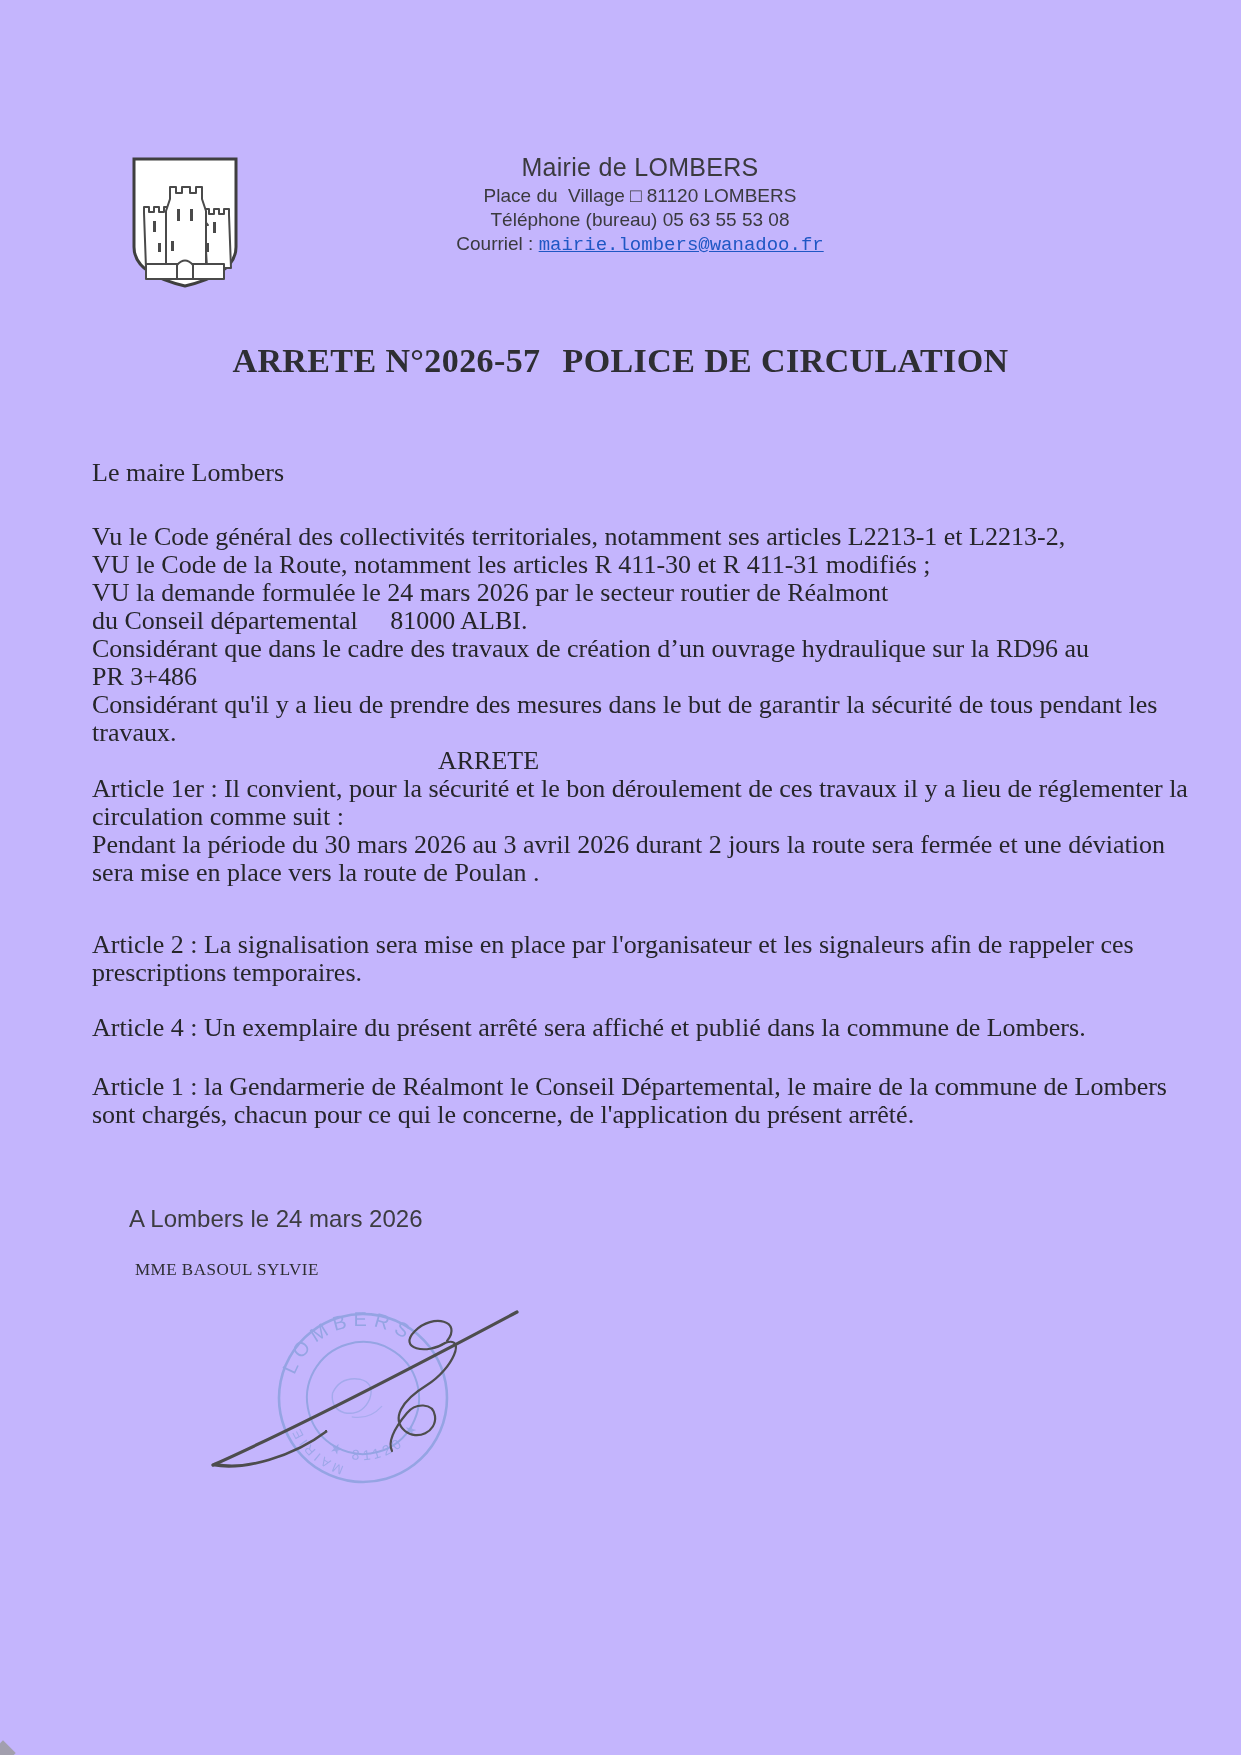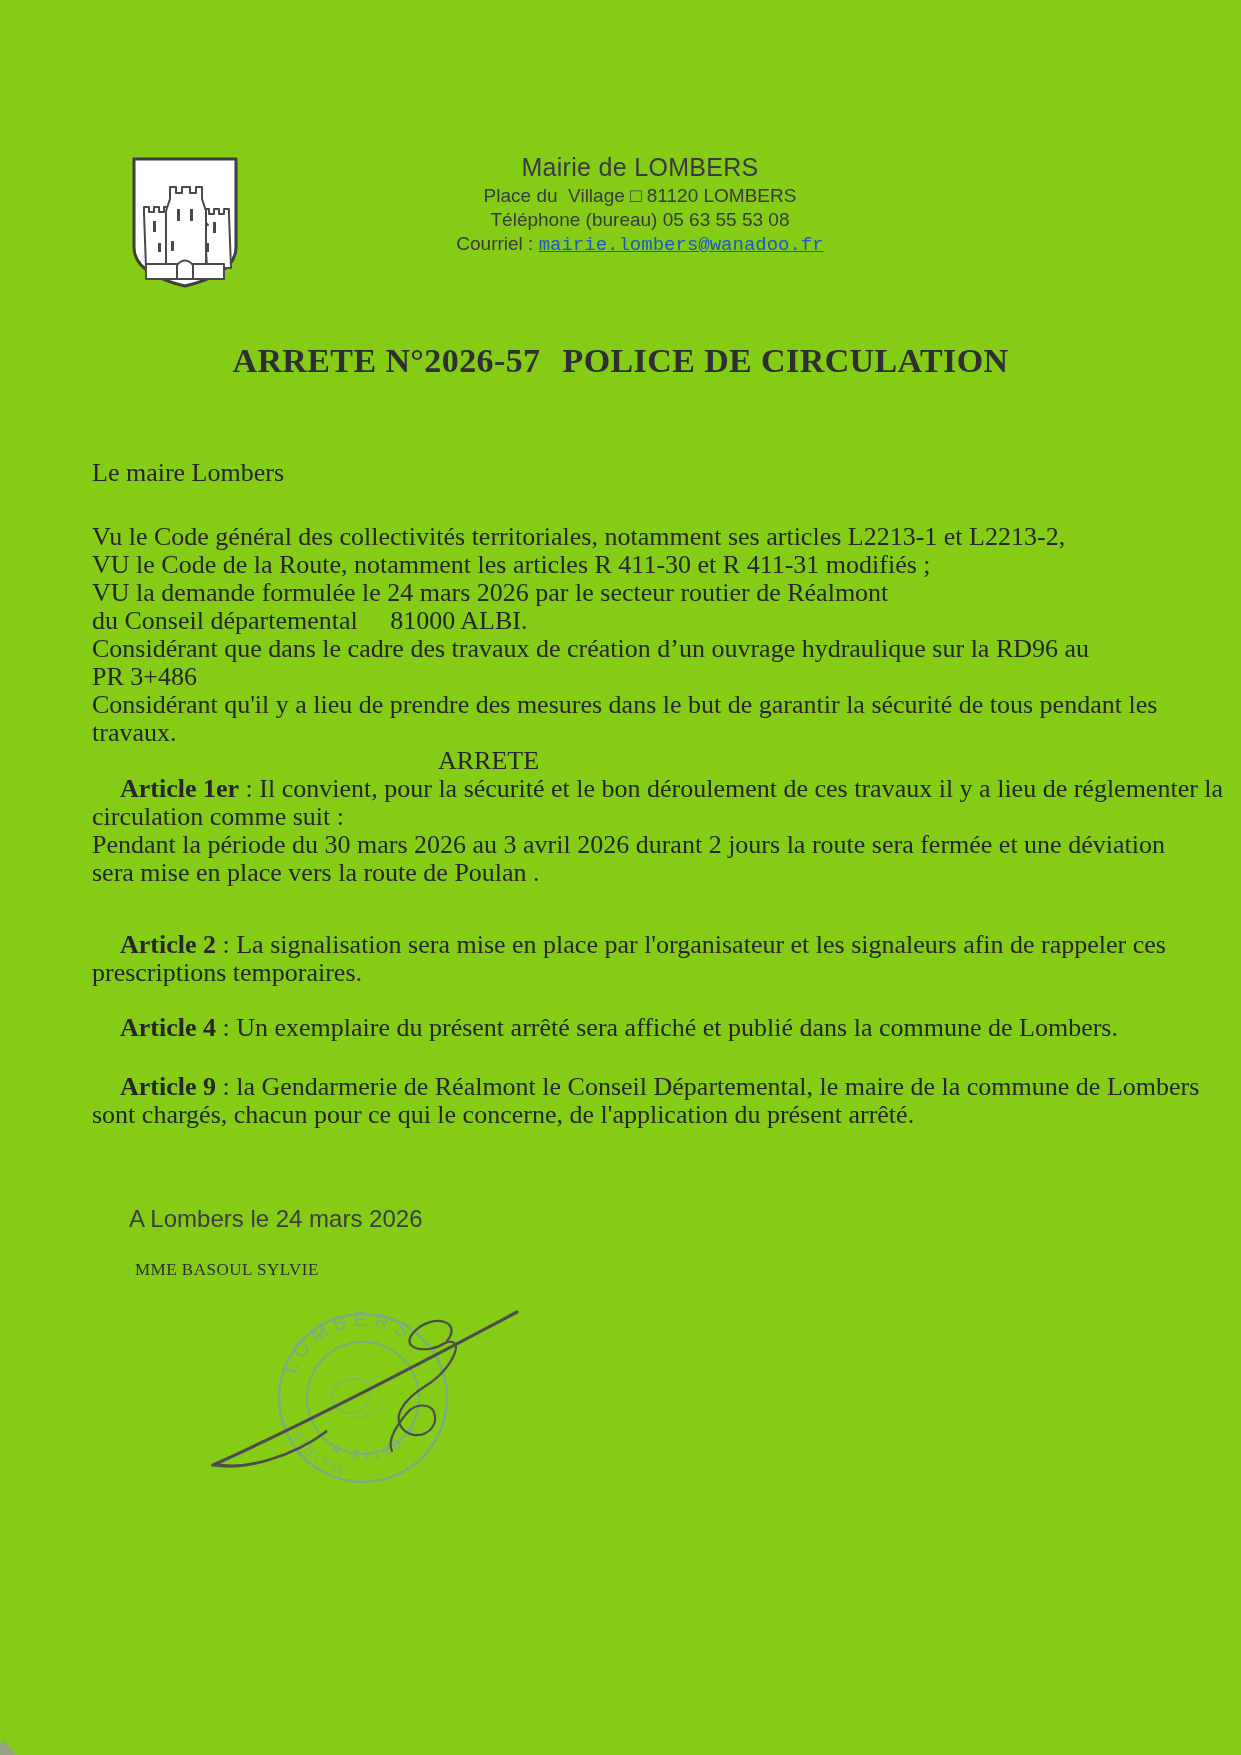--- a/index.html
+++ b/index.html
@@ -1,32 +1,32 @@
 <!DOCTYPE html>
 <html style="--ink: #26262a; --link: #1f57c4;"><head>
 <meta charset="utf-8">
 <style>
   html,body{margin:0;padding:0;background:#e8e8e8;}
-  .page{position:relative;width:1241px;height:1755px;background:#84cc16;overflow:hidden;
+  .page{position:relative;width:1241px;height:1755px;background:#c4b5fd;overflow:hidden;
         font-family:"Liberation Serif",serif;color:var(--ink,#26262a);}
   
   .hdr-block{position:absolute;left:440px;top:150px;width:400px;text-align:center;
              font-family:"Liberation Sans",sans-serif;color:#3a3a3e;}
   .hdr-org{font-size:25px;line-height:34px;letter-spacing:.3px;}
   .hdr-line{font-size:19px;line-height:24px;}
   .hdr-link{color:var(--link,#1f57c4);text-decoration:underline;cursor:pointer;font-family:Liberation Mono, monospace;}
   .emblem{position:absolute;left:130px;top:155px;}
   
   .doc-title{position:absolute;left:0;top:342px;width:100%;text-align:center;
              font-weight:bold;font-size:34px;color:#2e2e33;letter-spacing:.4px;}
   .doc-title .gap{display:inline-block;width:22px;}
   
   .doc-body{position:absolute;left:92px;top:459px;width:1080px;font-size:26px;line-height:28px;}
   .bline{white-space:nowrap;}
-  .b{font-weight:bold;margin-left:28px;}
+  .b{font-weight:normal;}
   
   .sig-date{position:absolute;left:129px;top:1205px;font-family:"Liberation Sans",sans-serif;
             font-size:24px;color:#3c3c40;}
   .sig-name{position:absolute;left:135px;top:1260px;font-size:17px;letter-spacing:.5px;color:#2e2e33;}
   .sig-overlay{position:absolute;left:195px;top:1285px;}
   .corner-artifact{position:absolute;left:-6px;top:1744px;width:18px;height:18px;
                    background:#9a9a9a;transform:rotate(45deg);opacity:.8;}
 </style>
 </head>
 <body>
@@ -84,21 +84,21 @@
       <div class="bline">Considérant qu'il y a lieu de prendre des mesures dans le but de garantir la sécurité de tous pendant les</div>
       <div class="bline">travaux.</div>
       <div class="bline" style="padding-left: 346px;">ARRETE</div>
       <div class="bline"><span class="b">Article 1er</span> : Il convient, pour la sécurité et le bon déroulement de ces travaux il y a lieu de réglementer la</div>
       <div class="bline">circulation comme suit :</div>
       <div class="bline">Pendant la période du 30 mars 2026 au 3 avril 2026 durant 2 jours la route sera fermée et une déviation</div>
       <div class="bline">sera mise en place vers la route de Poulan .</div>
       <div class="bline" style="margin-top: 44px;"><span class="b">Article 2</span> : La signalisation sera mise en place par l'organisateur et les signaleurs afin de rappeler ces</div>
       <div class="bline">prescriptions temporaires.</div>
       <div class="bline" style="margin-top: 27px;"><span class="b">Article 4</span> : Un exemplaire du présent arrêté sera affiché et publié dans la commune de Lombers.</div>
-      <div class="bline" style="margin-top: 31px;"><span class="b">Article 9</span> : la Gendarmerie de Réalmont le Conseil Départemental, le maire de la commune de Lombers</div>
+      <div class="bline" style="margin-top: 31px;"><span class="b">Article 1</span> : la Gendarmerie de Réalmont le Conseil Départemental, le maire de la commune de Lombers</div>
       <div class="bline">sont chargés, chacun pour ce qui le concerne, de l'application du présent arrêté.</div>
     </div>
 
   <div class="sig-date">A Lombers le 24 mars 2026</div>
   <div class="sig-name">MME BASOUL SYLVIE</div>
 
   <svg class="sig-overlay" width="360" height="230" viewBox="0 0 360 230">
     <defs>
       <path id="arcTop" d="M 96 113 A 72 72 0 0 1 240 113"></path>
       <path id="arcBottom" d="M 106 113 A 62 62 0 0 0 230 113"></path>

